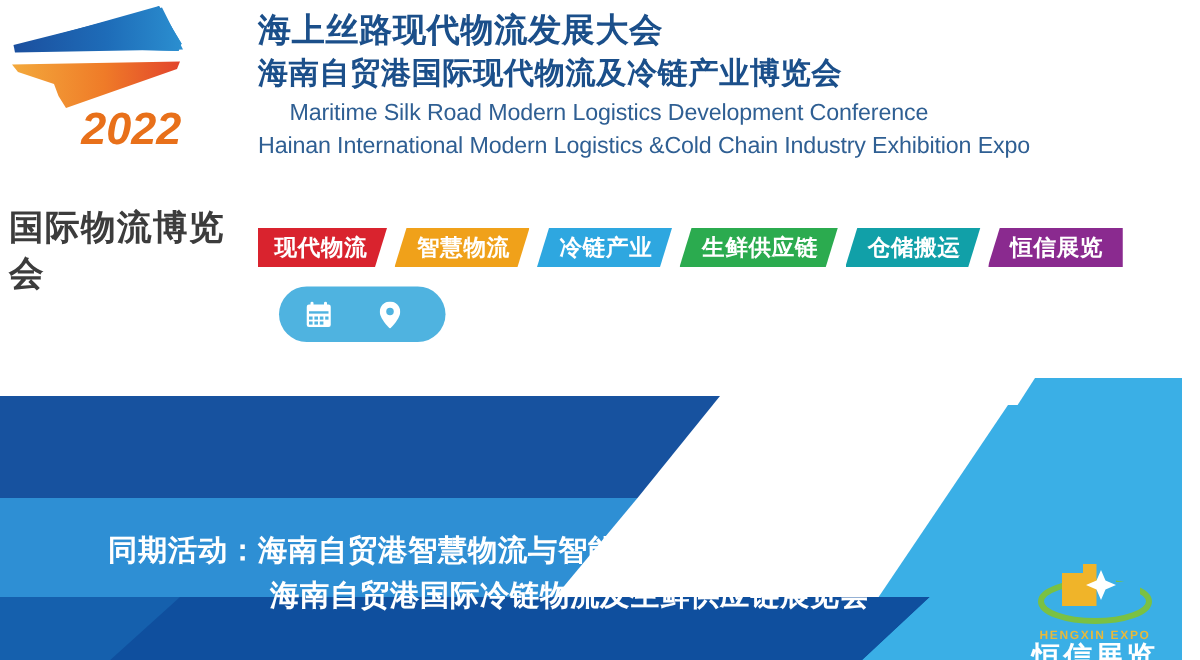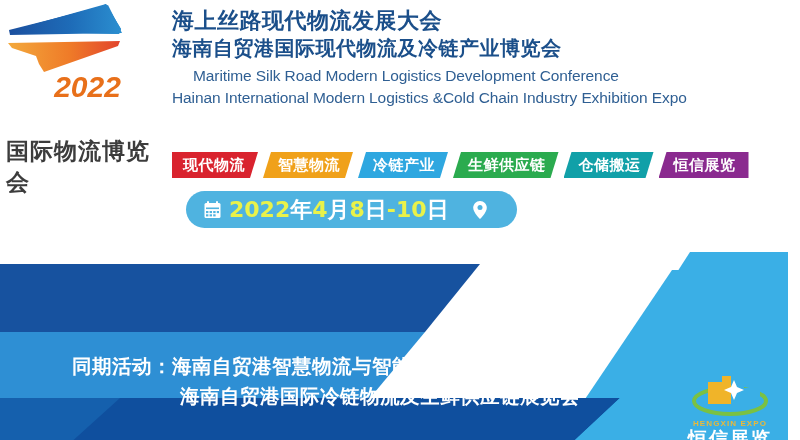--- a/index.html
+++ b/index.html
@@ -275,21 +275,20 @@
           <rect x="2" y="6.5" width="13" height="1.6" fill="#4fb3e0"></rect>
           <rect x="2" y="10" width="2.4" height="2.1" fill="#4fb3e0"></rect>
           <rect x="5.6" y="10" width="2.4" height="2.1" fill="#4fb3e0"></rect>
           <rect x="9.2" y="10" width="2.4" height="2.1" fill="#4fb3e0"></rect>
           <rect x="12.8" y="10" width="2.2" height="2.1" fill="#4fb3e0"></rect>
           <rect x="2" y="13.3" width="2.4" height="2.1" fill="#4fb3e0"></rect>
           <rect x="5.6" y="13.3" width="2.4" height="2.1" fill="#4fb3e0"></rect>
           <rect x="9.2" y="13.3" width="2.4" height="2.1" fill="#4fb3e0"></rect>
         </svg>
       </span>
-      <span class="date-text" id="date-text"><span class="num">2022</span><span>年</span><span class="num">4</span><span>月</span><span class="num">8</span><span>日</span><span class="num">-</span><span class="num">10</span><span>日</span></span>
       <span class="pin-icon">
         <svg viewBox="0 0 14 18" width="14" height="18" xmlns="http://www.w3.org/2000/svg">
           <path d="M7,0 C3.2,0 0.2,3 0.2,6.8 C0.2,11.8 7,18 7,18 C7,18 13.8,11.8 13.8,6.8 C13.8,3 10.8,0 7,0 Z" fill="#ffffff"></path>
           <circle cx="7" cy="6.6" r="2.5" fill="#4fb3e0"></circle>
         </svg>
       </span>
     </div>
 
   </div>
 

